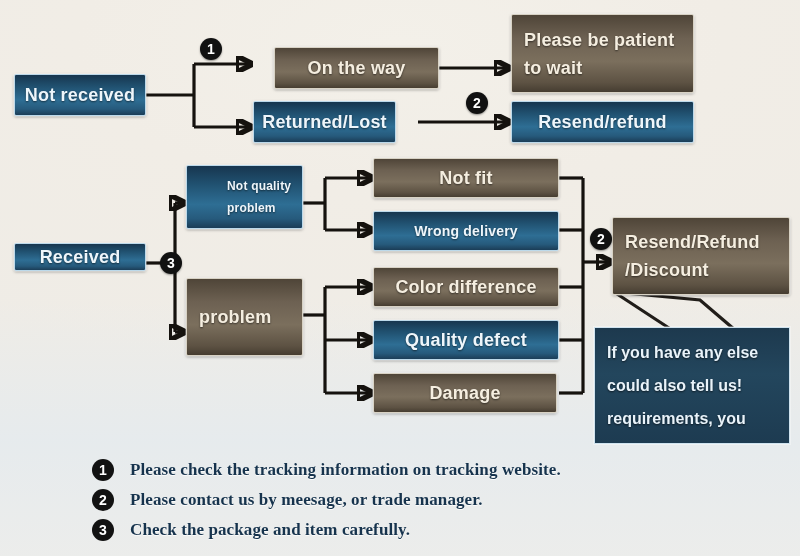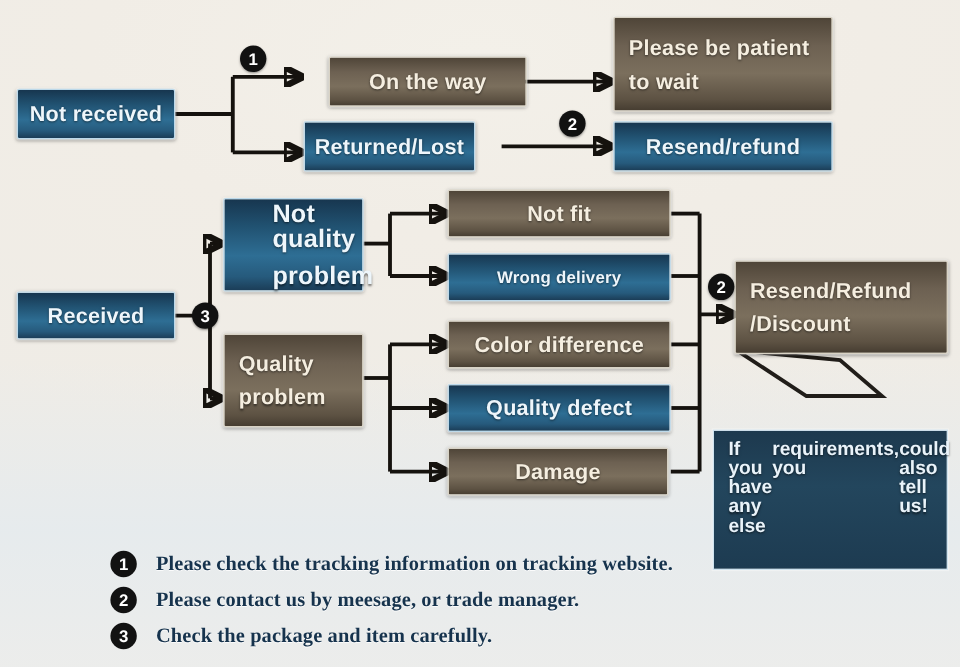--- a/index.html
+++ b/index.html
@@ -63,22 +63,22 @@
     position: absolute;
     box-sizing: border-box;
     background: linear-gradient(180deg, #1d394e 0%, #23465d 40%, #1d3b51 100%);
     border: 1px solid #cfe3ef;
     box-shadow: 0 0 0 1px rgba(255,255,255,0.35);
     color: #e9f3fa;
     font-weight: bold;
     text-shadow: 0 1px 2px rgba(0,0,0,0.6);
     padding: 8px 10px 8px 12px;
     display: flex;
+    flex-direction: column;
     justify-content: space-around;
-    margin-top: 31px;
   }
   .callout .ln { line-height: 1.0; }
 
   
   .marker {
     position: absolute;
     width: 22px; height: 22px;
     border-radius: 50%;
     background: #111111;
     color: #ffffff;
@@ -198,31 +198,30 @@
 
   <div class="node brown leftpad two-line" style="left:511px; top:14px; width:183px; height:79px; font-size:18px;">
     <span class="ln">Please be patient</span>
     <span class="ln">to wait</span>
   </div>
 
   <div class="node blue center" style="left:511px; top:101px; width:183px; height:42px; font-size:18px;">
     <span class="ln">Resend/refund</span>
   </div>
 
-  <div class="node blue center" style="left:14px; top:243px; width:132px; height:40px; font-size:18px;">
+  <div class="node blue center" style="left:14px; top:243px; width:132px; height:28px; font-size:18px;">
     <span class="ln">Received</span>
   </div>
 
-  <div class="node blue leftpad two-line" style="left:186px; top:165px; width:117px; height:78px; font-size:21px;padding-left:40px;">
+  <div class="node blue leftpad two-line" style="left:186px; top:165px; width:117px; height:64px; font-size:12px;padding-left:40px;">
     <span class="ln">Not quality</span>
     <span class="ln">problem</span>
   </div>
 
   <div class="node brown leftpad two-line" style="left:186px; top:278px; width:117px; height:78px; font-size:18px;">
-    <span class="ln">Quality</span>
     <span class="ln">problem</span>
   </div>
 
   <div class="node brown center" style="left:373px; top:158px; width:186px; height:40px; font-size:18px;">
     <span class="ln">Not fit</span>
   </div>
 
   <div class="node blue center" style="left:373px; top:211px; width:186px; height:40px; font-size:14px;">
     <span class="ln">Wrong delivery</span>
   </div>
@@ -239,22 +238,22 @@
     <span class="ln">Damage</span>
   </div>
 
   <div class="node brown leftpad two-line" style="left:612px; top:217px; width:178px; height:78px; font-size:18px;">
     <span class="ln">Resend/Refund</span>
     <span class="ln">/Discount</span>
   </div>
 
   <div class="callout" style="left:594px; top:327px; width:196px; height:117px; font-size:16px;">
     <span class="ln">If you have any else</span>
+    <span class="ln">could also tell us!</span>
     <span class="ln">requirements, you</span>
-    <span class="ln">could also tell us!</span>
   </div>
 
   <div class="marker" style="left:200px; top:38px;">
     <span>1</span>
   </div>
   <div class="marker" style="left:466px; top:92px;">
     <span>2</span>
   </div>
   <div class="marker" style="left:160px; top:252px;">
     <span>3</span>

